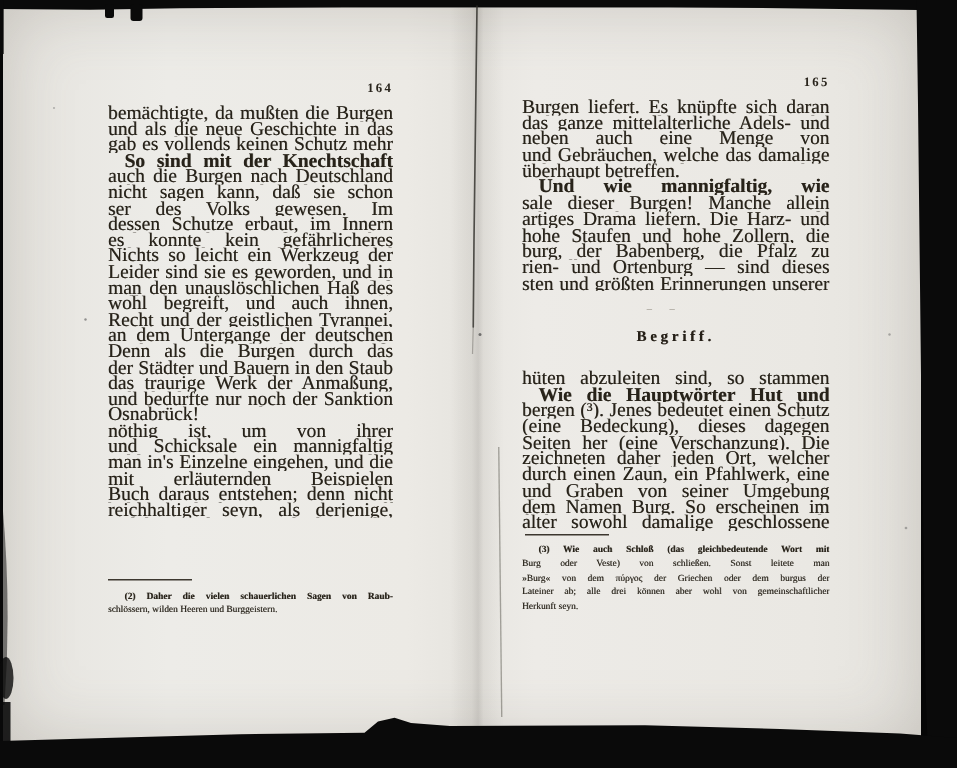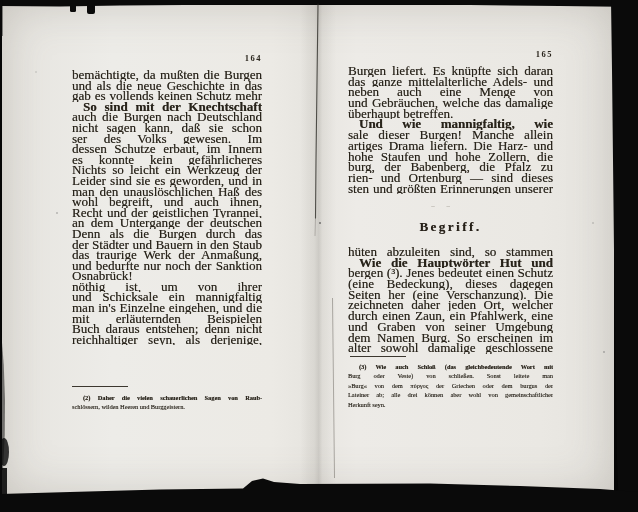--- a/index.html
+++ b/index.html
@@ -29,21 +29,21 @@
     font-size:13px;line-height:10.6px;height:10.6px;overflow:hidden;
     text-align:justify;text-align-last:justify;
     color:#272219;text-shadow:0.25px 0 0 rgba(39,34,25,.55);
   }
   .pg-right .tl{line-height:10.7px;height:10.7px;}
   .tl.indent{text-indent:11px;font-weight:bold;}
   .tl.pl{text-align-last:left;}
   .fn .tl{font-size:6.3px;line-height:9.4px;height:9.4px;}
   .heading{
     position:absolute;left:0;right:0;text-align:center;
-    font-size:13px;font-weight:bold;letter-spacing:2.5px;color:#251f17;
+    font-size:10px;font-weight:bold;letter-spacing:2.5px;color:#251f17;
     text-shadow:0.3px 0 0 rgba(37,31,23,.6);
   }
   .separator{
     position:absolute;text-align:center;font-size:7px;color:#8d887e;letter-spacing:5px;
   }
   .fn-rule{position:absolute;height:1px;background:#3c372f;width:56px;}
   .overlay{position:absolute;left:0;top:0;pointer-events:none;}
 </style>
 </head>
 <body>

